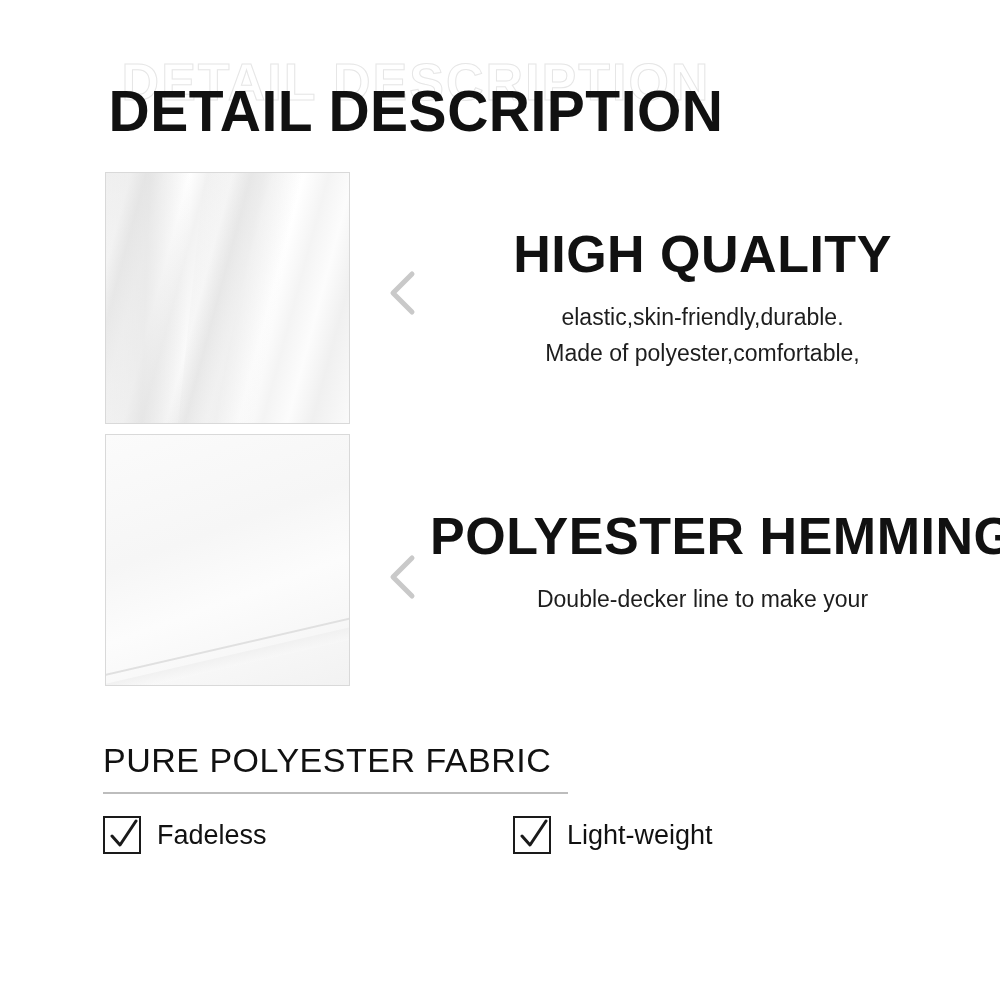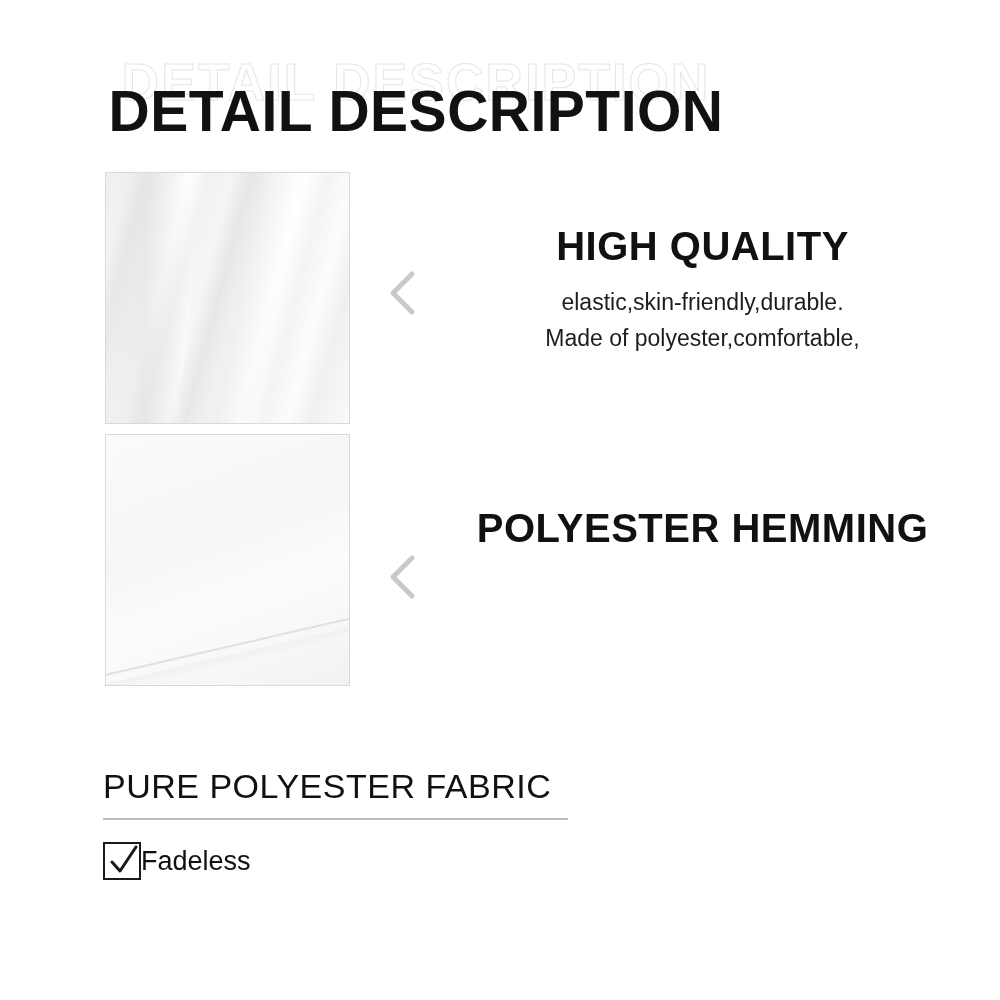--- a/index.html
+++ b/index.html
@@ -141,42 +141,42 @@
   .arrow-1 { top: 98px; }
   .arrow-2 { top: 120px; }
 
   .feature-text {
     position: absolute;
     left: 430px;
     width: 545px;
     text-align: center;
   }
   .feature-heading {
-    font-size: 40px;
+    font-size: 52px;
     font-weight: 700;
     color: #111111;
     letter-spacing: 0.5px;
     white-space: nowrap;
   }
   .feature-body {
     margin-top: 16px;
     font-size: 23px;
     line-height: 1.55;
     color: #1d1d1d;
     font-weight: 400;
   }
   .feature-body div { white-space: nowrap; }
 
   .ft-1 { top: 52px; }
   .ft-2 { top: 72px; }
 
   
   .bottom {
     position: absolute;
-    top: 767px;
+    top: 741px;
     left: 103px;
     width: 800px;
   }
   .bottom-title {
     font-size: 34px;
     font-weight: 400;
     color: #111111;
     letter-spacing: 0.5px;
     padding-bottom: 10px;
   }
@@ -203,20 +203,21 @@
     box-sizing: border-box;
     position: relative;
     flex: 0 0 auto;
   }
   .checkbox svg {
     position: absolute;
     left: 3px;
     top: 1px;
   }
   .check-label {
+    margin-left: 16px;
     font-size: 27px;
     color: #111111;
     white-space: nowrap;
   }
 </style>
 </head>
 <body>
 
 <div class="header-wrap">
   <div class="ghost-title">DETAIL DESCRIPTION</div>
@@ -246,36 +247,45 @@
     <div class="fabric-b"></div>
   </div>
   <div class="arrow arrow-2">
     <svg width="34" height="46" viewBox="0 0 34 46">
       <polyline points="26,4 7,23 26,42" fill="none" stroke="#c9c9c9" stroke-width="5" stroke-linecap="round" stroke-linejoin="round"></polyline>
     </svg>
   </div>
   <div class="feature-text ft-2">
     <div class="feature-heading">POLYESTER HEMMING</div>
     <div class="feature-body">
+      <div>Double-decker line to make your</div>
     </div>
   </div>
 </div>
 
 <div class="bottom">
   <div class="bottom-title">PURE POLYESTER FABRIC</div>
   <div class="bottom-rule"></div>
 
   <div class="check-grid">
 
     <div class="check-item">
       <div class="checkbox">
         <svg width="32" height="34" viewBox="0 0 32 34">
           <polyline points="4,17 12,26 28,2" fill="none" stroke="#1a1a1a" stroke-width="3" stroke-linecap="round" stroke-linejoin="round"></polyline>
         </svg>
       </div>
       <div class="check-label">Fadeless</div>
     </div>
 
 
+    <div class="check-item">
+      <div class="checkbox">
+        <svg width="32" height="34" viewBox="0 0 32 34">
+          <polyline points="4,17 12,26 28,2" fill="none" stroke="#1a1a1a" stroke-width="3" stroke-linecap="round" stroke-linejoin="round"></polyline>
+        </svg>
+      </div>
+      <div class="check-label">Light-weight</div>
+    </div>
 
 
   </div>
 </div>
 
 </body></html>

